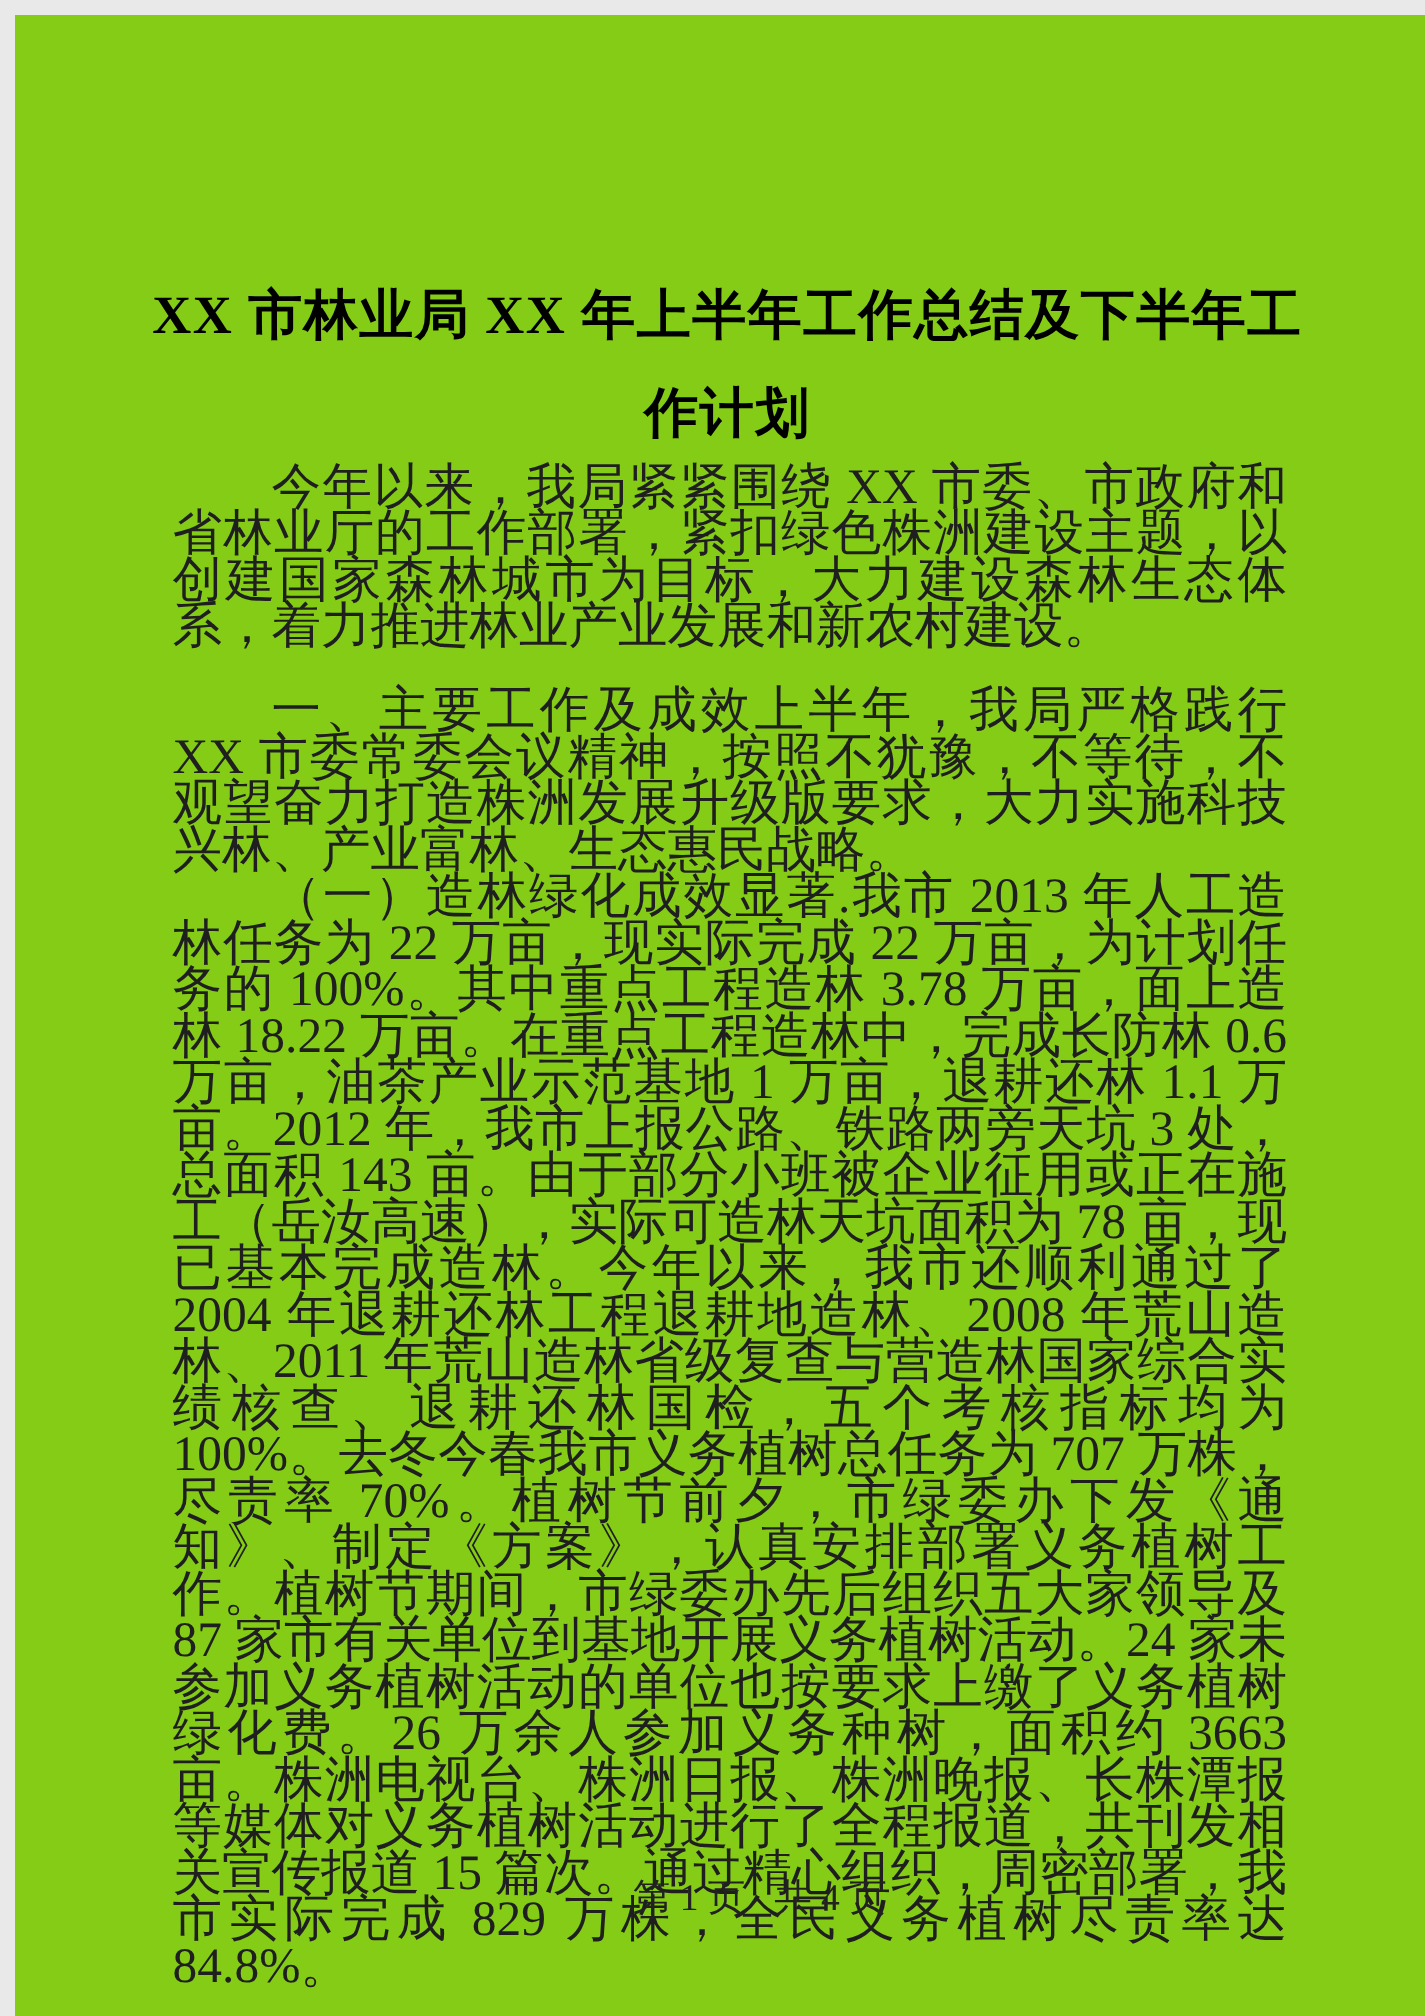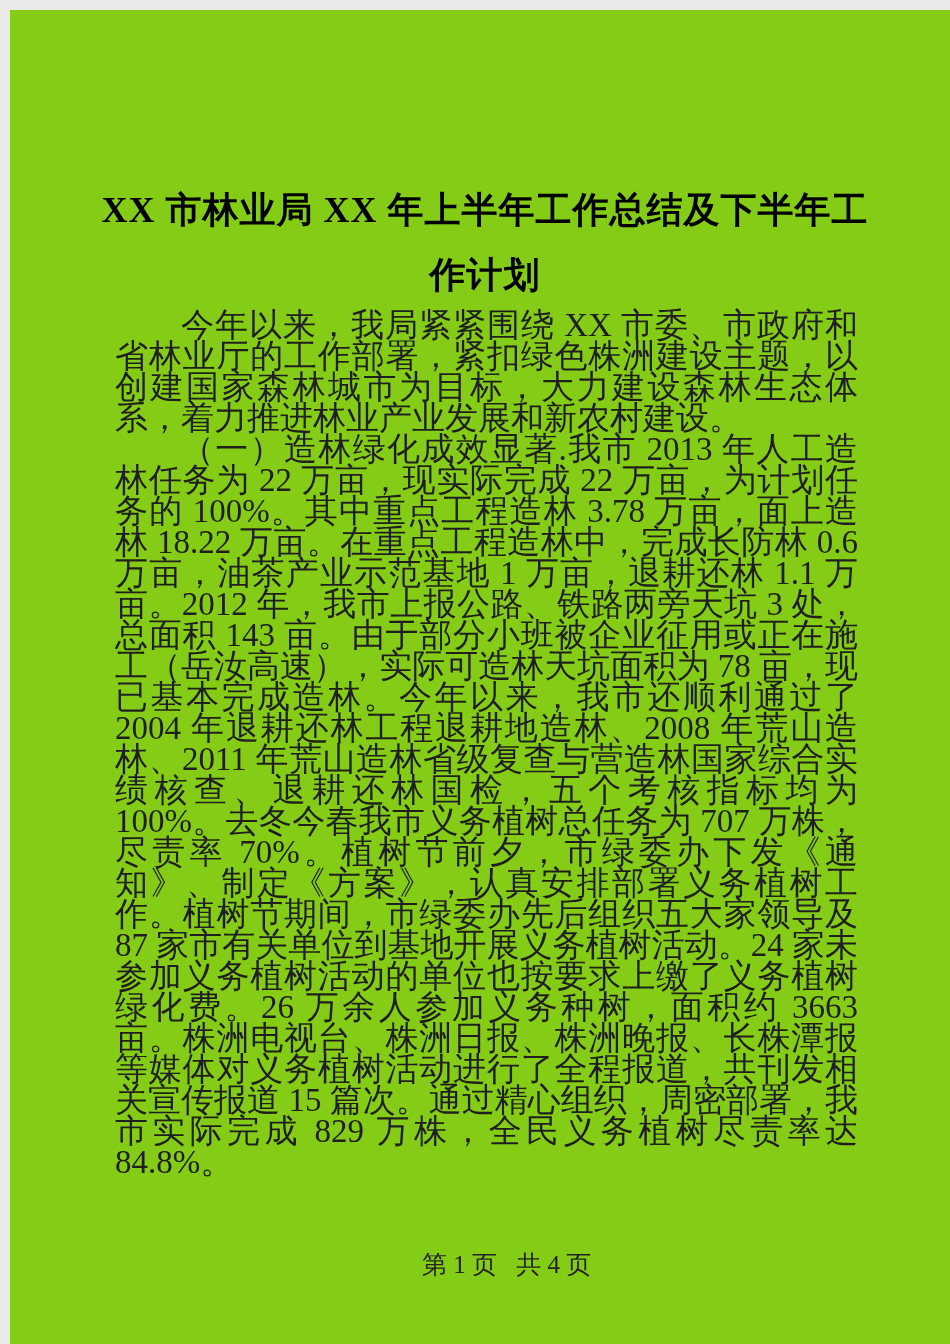--- a/index.html
+++ b/index.html
@@ -60,20 +60,21 @@
 </style>
 </head>
 <body>
 
 <div class="page">
 
   <h1 class="title">XX 市林业局 XX 年上半年工作总结及下半年工作计划</h1>
 
   <div class="content">
     <p class="para">今年以来，我局紧紧围绕 XX 市委、市政府和省林业厅的工作部署，紧扣绿色株洲建设主题，以创建国家森林城市为目标，大力建设森林生态体系，着力推进林业产业发展和新农村建设。</p>
+    <p class="para gap-before">一、主要工作及成效上半年，我局严格践行 XX 市委常委会议精神，按照不犹豫，不等待，不观望奋力打造株洲发展升级版要求，大力实施科技兴林、产业富林、生态惠民战略。</p>
     <p class="para">（一）造林绿化成效显著.我市 2013 年人工造林任务为 22 万亩，现实际完成 22 万亩，为计划任务的 100%。其中重点工程造林 3.78 万亩，面上造林 18.22 万亩。在重点工程造林中，完成长防林 0.6 万亩，油茶产业示范基地 1 万亩，退耕还林 1.1 万亩。2012 年，我市上报公路、铁路两旁天坑 3 处，总面积 143 亩。由于部分小班被企业征用或正在施工（岳汝高速），实际可造林天坑面积为 78 亩，现已基本完成造林。今年以来，我市还顺利通过了 2004 年退耕还林工程退耕地造林、2008 年荒山造林、2011 年荒山造林省级复查与营造林国家综合实绩核查、退耕还林国检，五个考核指标均为 100%。去冬今春我市义务植树总任务为 707 万株，尽责率 70%。植树节前夕，市绿委办下发《通知》、制定《方案》，认真安排部署义务植树工作。植树节期间，市绿委办先后组织五大家领导及 87 家市有关单位到基地开展义务植树活动。24 家未参加义务植树活动的单位也按要求上缴了义务植树绿化费。26 万余人参加义务种树，面积约 3663 亩。株洲电视台、株洲日报、株洲晚报、长株潭报等媒体对义务植树活动进行了全程报道，共刊发相关宣传报道 15 篇次。通过精心组织，周密部署，我市实际完成 829 万株，全民义务植树尽责率达 84.8%。</p>
   </div>
 
   <div class="footer">
     <span class="page-num">第 1 页</span>
     <span class="pages-total">共 4 页</span>
   </div>
 
 </div>
 

